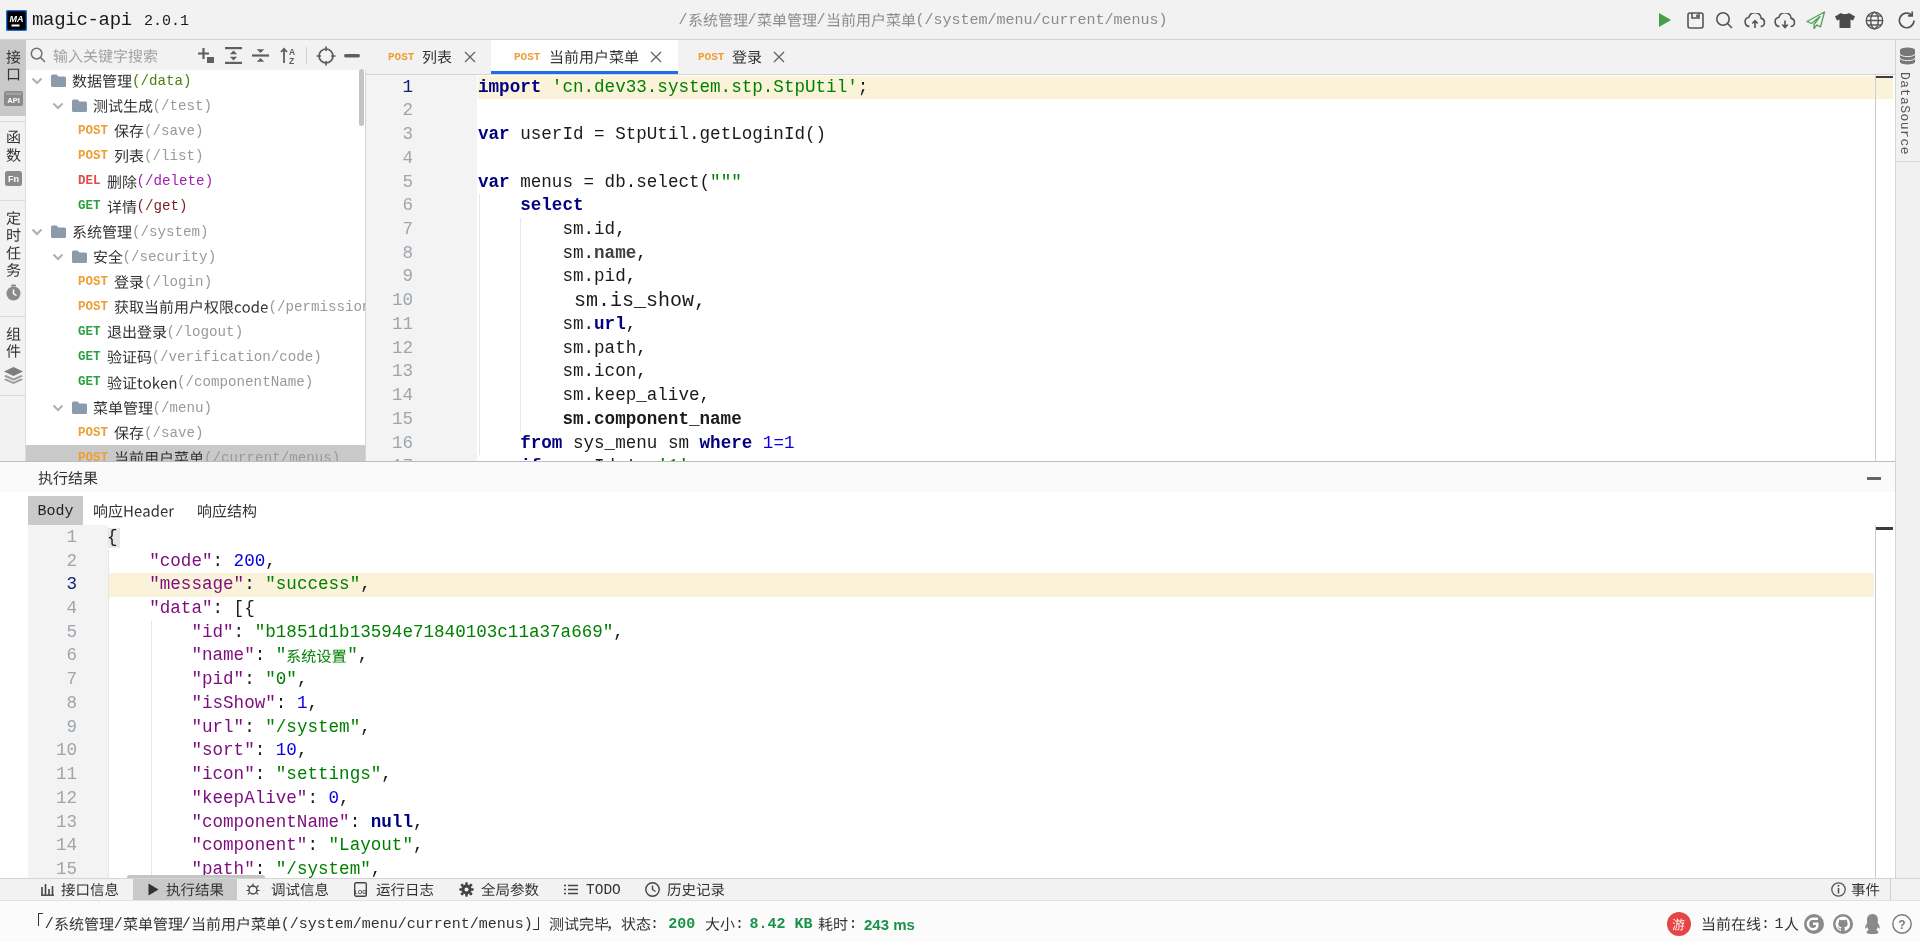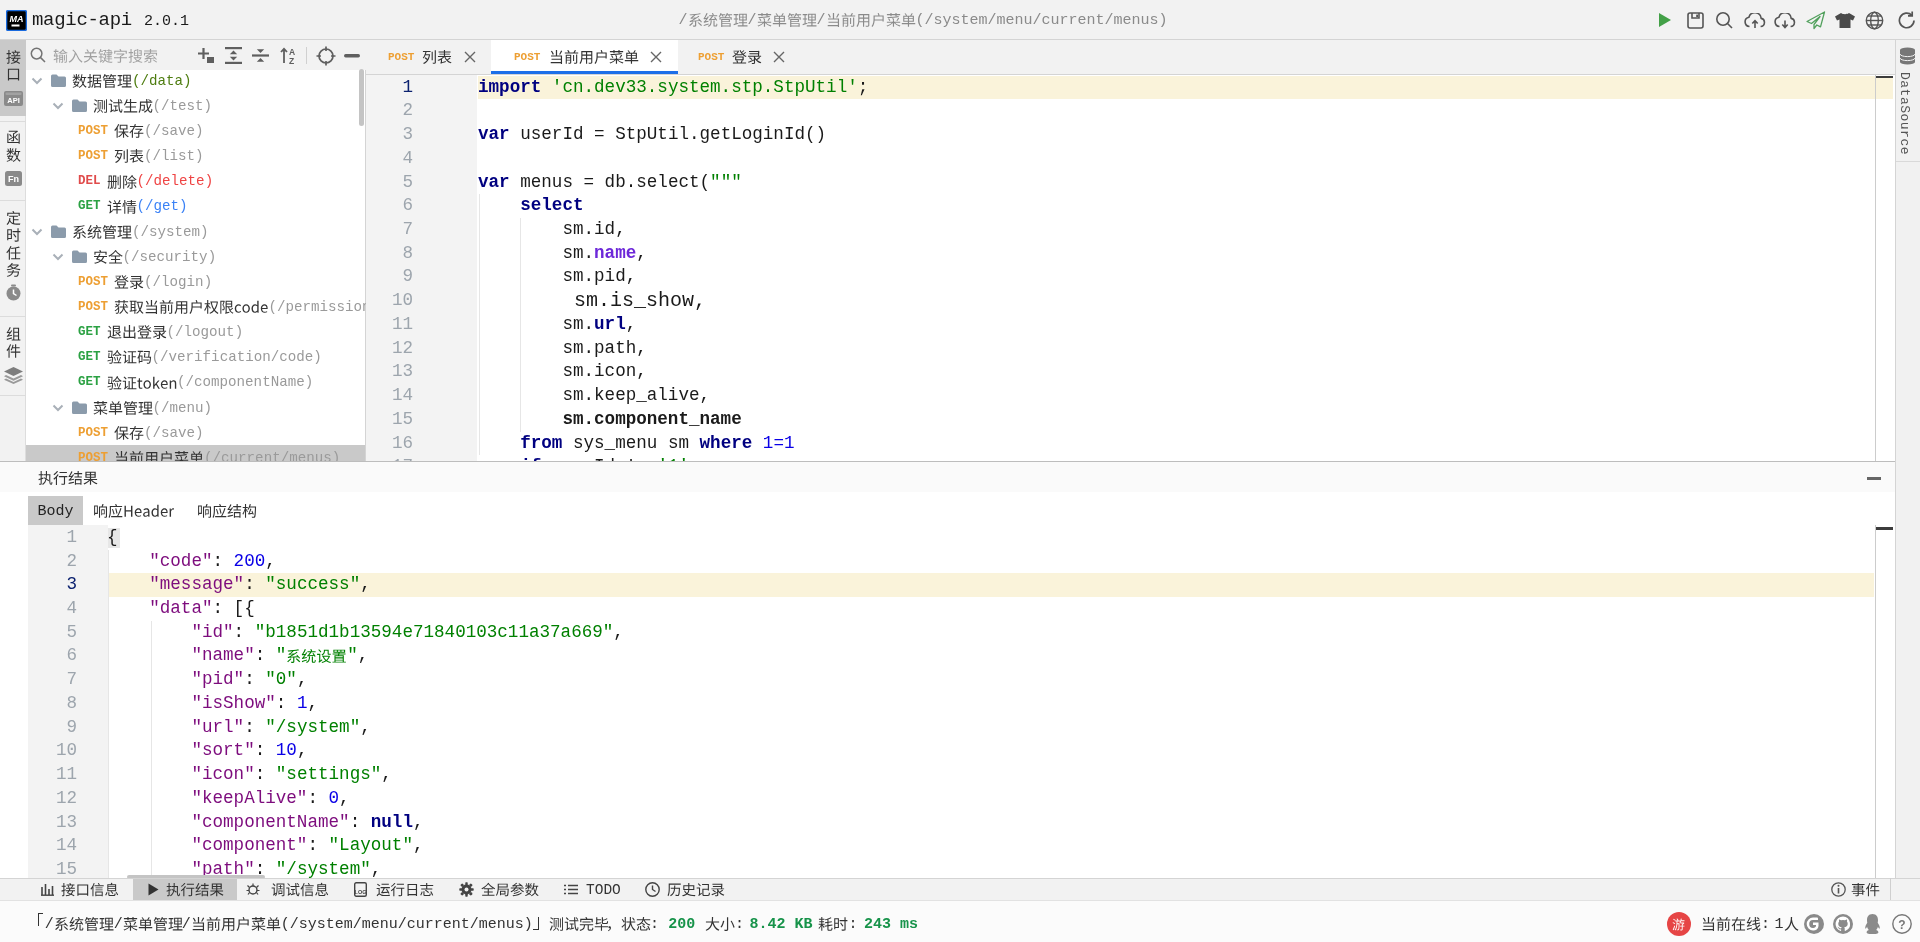--- a/index.html
+++ b/index.html
@@ -323,33 +323,33 @@
 <div style="position:absolute;left:106.5px;top:170.5px;">
     <svg width="30.0" height="21.8" viewBox="0 -1110 2000 1450">
       <g transform="scale(1,-1)">
         <g fill="#333">
           <use href="#u5220" x="0"></use>
           <use href="#u9664" x="1000"></use>
         </g>
       </g>
     </svg>
   </div>
-<div class="abs" style="left:136.53px;top:181.32999999999998px;transform:translateY(-50%);white-space:pre;font-family:'Liberation Mono',monospace;font-size:14.2px;color:#ef4444">(/delete)</div>
+<div class="abs" style="left:136.53px;top:181.32999999999998px;transform:translateY(-50%);white-space:pre;font-family:'Liberation Mono',monospace;font-size:14.2px;color:#a21caf">(/delete)</div>
 <div class="abs" style="left:78px;top:206.47px;transform:translateY(-50%);white-space:pre;font-family:'Liberation Mono',monospace;font-size:12.5px;font-weight:bold;color:#2BA143">GET</div>
 <div style="position:absolute;left:106.5px;top:195.6px;">
     <svg width="30.0" height="21.8" viewBox="0 -1110 2000 1450">
       <g transform="scale(1,-1)">
         <g fill="#333">
           <use href="#u8BE6" x="0"></use>
           <use href="#u60C5" x="1000"></use>
         </g>
       </g>
     </svg>
   </div>
-<div class="abs" style="left:136.53px;top:206.47px;transform:translateY(-50%);white-space:pre;font-family:'Liberation Mono',monospace;font-size:14.2px;color:#3b82f6">(/get)</div>
+<div class="abs" style="left:136.53px;top:206.47px;transform:translateY(-50%);white-space:pre;font-family:'Liberation Mono',monospace;font-size:14.2px;color:#7f1d1d">(/get)</div>
 <svg class="abs" style="left:31px;top:228.11px" width="12" height="8" viewBox="0 0 12 8">
     <path d="M1.5 1.5 L6 6 L10.5 1.5" fill="none" stroke="#a9b0b8" stroke-width="2"></path>
   </svg>
 <svg class="abs" style="left:51px;top:225.11px" width="15" height="13" viewBox="0 0 15 13">
     <path d="M0 2 a1.5 1.5 0 0 1 1.5 -1.5 H5.5 L7.5 2.5 H13.5 A1.5 1.5 0 0 1 15 4 V11.5 A1.5 1.5 0 0 1 13.5 13 H1.5 A1.5 1.5 0 0 1 0 11.5 Z" fill="#8b9bab"></path>
   </svg>
 <div style="position:absolute;left:72.0px;top:220.7px;">
     <svg width="60.0" height="21.8" viewBox="0 -1110 4000 1450">
       <g transform="scale(1,-1)">
         <g fill="#333">
@@ -575,21 +575,21 @@
 <div class="ln" style="left:366px;top:407.82000000000005px;width:47px;height:23.73px;line-height:23.73px;font-size:17.58px;color:#9DA5AD">15</div>
 <div class="ln" style="left:366px;top:431.54999999999995px;width:47px;height:23.73px;line-height:23.73px;font-size:17.58px;color:#9DA5AD">16</div>
 <div class="ln" style="left:366px;top:455.28px;width:47px;height:23.73px;line-height:23.73px;font-size:17.58px;color:#9DA5AD">17</div>
 <div class="abs" style="left:478.5px;top:194.25px;width:1px;height:261.03000000000003px;background:#e6e6e6"></div>
 <div class="abs" style="left:520px;top:217.98px;width:1px;height:213.57px;background:#e6e6e6"></div>
 <div class="abs m" style="left:478px;top:75.6px;height:23.73px;line-height:23.73px;font-size:17.58px;white-space:pre"><span style="color:#000080;font-weight:bold">import </span><span style="color:#008000;font-weight:normal">'cn.dev33.system.stp.StpUtil'</span><span style="color:#1a1a1a;font-weight:normal">;</span></div>
 <div class="abs m" style="left:478px;top:123.06px;height:23.73px;line-height:23.73px;font-size:17.58px;white-space:pre"><span style="color:#000080;font-weight:bold">var </span><span style="color:#1a1a1a;font-weight:normal">userId = StpUtil.getLoginId()</span></div>
 <div class="abs m" style="left:478px;top:170.51999999999998px;height:23.73px;line-height:23.73px;font-size:17.58px;white-space:pre"><span style="color:#000080;font-weight:bold">var </span><span style="color:#1a1a1a;font-weight:normal">menus = db.select(</span><span style="color:#008000;font-weight:normal">"""</span></div>
 <div class="abs m" style="left:478px;top:194.25px;height:23.73px;line-height:23.73px;font-size:17.58px;white-space:pre"><span style="color:#1a1a1a;font-weight:normal">    </span><span style="color:#000080;font-weight:bold">select</span></div>
 <div class="abs m" style="left:478px;top:217.98px;height:23.73px;line-height:23.73px;font-size:17.58px;white-space:pre"><span style="color:#1a1a1a;font-weight:normal">        sm.id,</span></div>
-<div class="abs m" style="left:478px;top:241.71px;height:23.73px;line-height:23.73px;font-size:17.58px;white-space:pre"><span style="color:#1a1a1a;font-weight:normal">        sm.</span><span style="color:#6d28d9;font-weight:bold">name</span><span style="color:#1a1a1a;font-weight:normal">,</span></div>
+<div class="abs m" style="left:478px;top:241.71px;height:23.73px;line-height:23.73px;font-size:17.58px;white-space:pre"><span style="color:#1a1a1a;font-weight:normal">        sm.</span><span style="color:#404040;font-weight:bold">name</span><span style="color:#1a1a1a;font-weight:normal">,</span></div>
 <div class="abs m" style="left:478px;top:265.44px;height:23.73px;line-height:23.73px;font-size:17.58px;white-space:pre"><span style="color:#1a1a1a;font-weight:normal">        sm.pid,</span></div>
 <div class="abs m" style="left:478px;top:289.16999999999996px;height:23.73px;line-height:23.73px;font-size:20px;white-space:pre"><span style="color:#1a1a1a;font-weight:normal">        sm.is_show,</span></div>
 <div class="abs m" style="left:478px;top:312.9px;height:23.73px;line-height:23.73px;font-size:17.58px;white-space:pre"><span style="color:#1a1a1a;font-weight:normal">        sm.</span><span style="color:#000080;font-weight:bold">url</span><span style="color:#1a1a1a;font-weight:normal">,</span></div>
 <div class="abs m" style="left:478px;top:336.63px;height:23.73px;line-height:23.73px;font-size:17.58px;white-space:pre"><span style="color:#1a1a1a;font-weight:normal">        sm.path,</span></div>
 <div class="abs m" style="left:478px;top:360.36px;height:23.73px;line-height:23.73px;font-size:17.58px;white-space:pre"><span style="color:#1a1a1a;font-weight:normal">        sm.icon,</span></div>
 <div class="abs m" style="left:478px;top:384.09000000000003px;height:23.73px;line-height:23.73px;font-size:17.58px;white-space:pre"><span style="color:#1a1a1a;font-weight:normal">        sm.keep_alive,</span></div>
 <div class="abs m" style="left:478px;top:407.82000000000005px;height:23.73px;line-height:23.73px;font-size:17.58px;white-space:pre"><span style="color:#1a1a1a;font-weight:bold">        sm.component_name</span></div>
 <div class="abs m" style="left:478px;top:431.54999999999995px;height:23.73px;line-height:23.73px;font-size:17.58px;white-space:pre"><span style="color:#1a1a1a;font-weight:normal">    </span><span style="color:#000080;font-weight:bold">from</span><span style="color:#1a1a1a;font-weight:normal"> sys_menu sm </span><span style="color:#000080;font-weight:bold">where</span><span style="color:#1a1a1a;font-weight:normal"> </span><span style="color:#0a00e6;font-weight:normal">1=1</span></div>
 <div class="abs m" style="left:478px;top:455.28px;height:23.73px;line-height:23.73px;font-size:17.58px;white-space:pre"><span style="color:#1a1a1a;font-weight:normal">    </span><span style="color:#000080;font-weight:bold">if</span><span style="color:#1a1a1a;font-weight:normal"> userId </span><span style="color:#1a1a1a;font-weight:normal">!=</span><span style="color:#1a1a1a;font-weight:normal"> </span><span style="color:#008000;font-weight:normal">'1'</span></div>
 <div class="abs" style="left:1876px;top:75.5px;width:17px;height:2.5px;background:#3c3c3c"></div>
@@ -920,21 +920,21 @@
     <svg width="30.0" height="21.8" viewBox="0 -1110 2000 1450">
       <g transform="scale(1,-1)">
         <g fill="#333">
           <use href="#u8017" x="0"></use>
           <use href="#u65F6" x="1000"></use>
         </g>
       </g>
     </svg>
   </div>
 <div class="abs" style="left:848.5px;top:924px;transform:translateY(-50%);white-space:pre;font-family:'Liberation Mono',monospace;font-size:15px;color:#333">:</div>
-<div class="abs" style="left:864px;top:924px;transform:translateY(-50%);white-space:pre;font-family:Liberation Mono, monospace;font-size:15px;font-weight:bold;color:#17934A">243 ms</div>
+<div class="abs" style="left:864px;top:924px;transform:translateY(-50%);white-space:pre;font-family:Liberation Sans, sans-serif;font-size:15px;font-weight:bold;color:#17934A">243 ms</div>
 <div class="abs" style="left:1667px;top:912px;width:24px;height:24px;border-radius:50%;background:#e64545"></div>
 <div style="position:absolute;left:1672.0px;top:914.6px;">
     <svg width="13.0" height="18.8" viewBox="0 -1110 1000 1450">
       <g transform="scale(1,-1)">
         <g fill="#fff">
           <use href="#u6E38" x="0"></use>
         </g>
       </g>
     </svg>
   </div>

